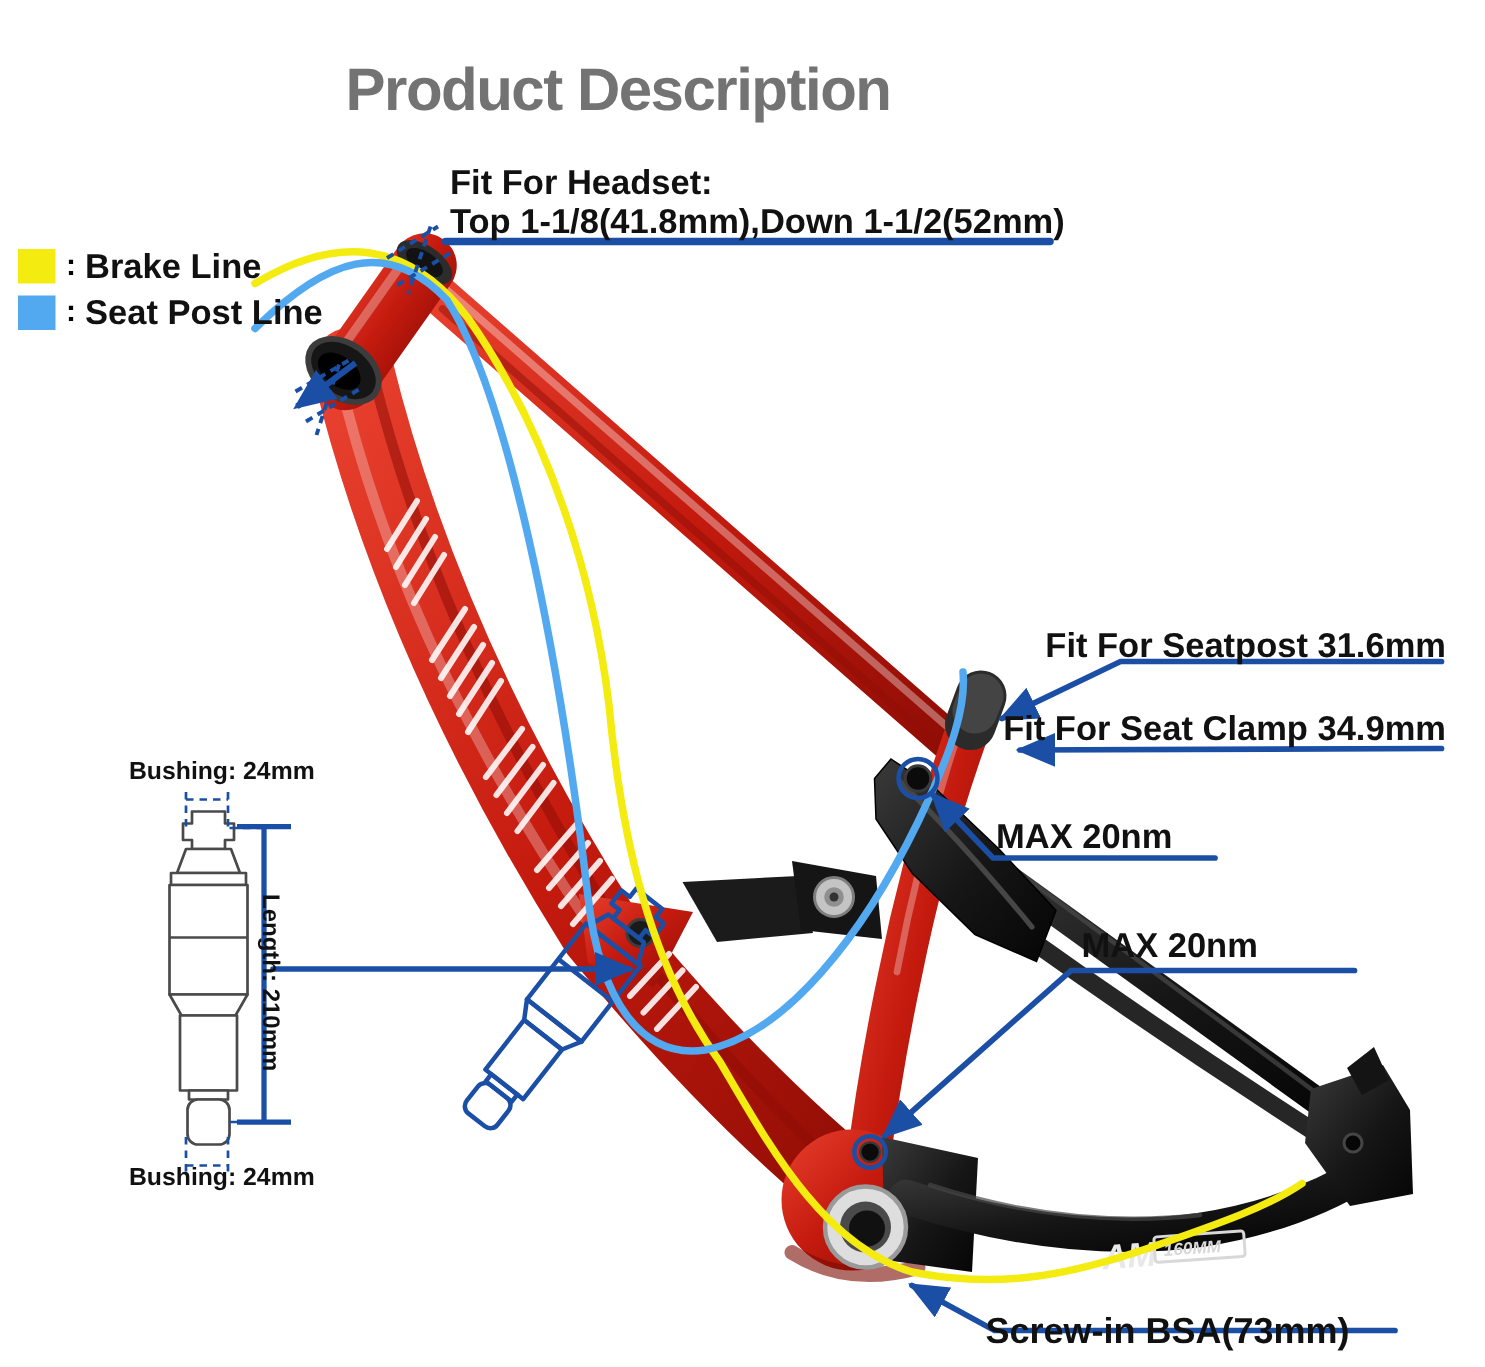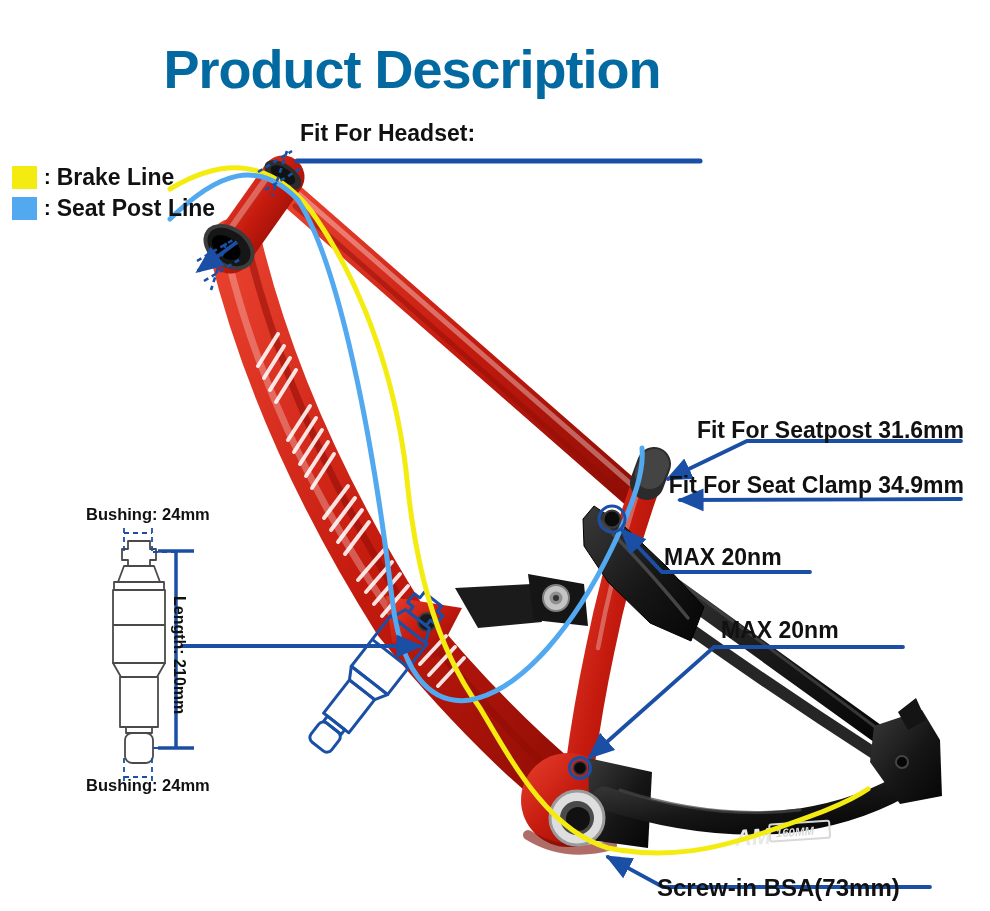--- a/index.html
+++ b/index.html
@@ -6,22 +6,22 @@
     --annotation-blue:#1B4FA5;
     --brake-line-yellow:#F4EC10;
     --seatpost-line-blue:#53A9F0;
     --text-dark:#111111;
   }
   *{margin:0;padding:0;box-sizing:border-box}
   body{background:#ffffff;font-family:"Liberation Sans",sans-serif;}
   .canvas{position:relative;width:990px;height:911px;background:#fff;overflow:hidden;}
   .art{position:absolute;left:0;top:0;width:990px;height:911px;}
   .label{position:absolute;color:var(--text-dark);font-weight:700;white-space:nowrap;z-index:5;}
-  .page-title{left:0;top:38px;width:824px;text-align:center;font-size:54px;letter-spacing:-1px;color:#0369a1;}
-  .headset-note{left:300px;top:120px;font-size:23px;line-height:26px;}
+  .page-title{left:0;top:38px;width:824px;text-align:center;font-size:40px;letter-spacing:-1px;color:#737373;}
+  .headset-note{left:300px;top:108px;font-size:23px;line-height:26px;}
   .legend{position:absolute;left:12px;top:166px;z-index:5;}
   .legend-row{display:flex;align-items:center;height:23px;margin-bottom:8px;}
   .swatch{width:25px;height:23px;display:inline-block;}
   .swatch.yellow{background:var(--brake-line-yellow);}
   .swatch.blue{background:var(--seatpost-line-blue);}
   .legend-colon{font-weight:700;font-size:20px;margin:0 6px 0 7px;}
   .legend-label{font-weight:700;font-size:23px;color:var(--text-dark);}
   .ann-seatpost{right:26px;top:417px;font-size:23px;}
   .ann-clamp{right:26px;top:472px;font-size:23px;text-align:right;}
   .ann-max1{left:664px;top:544px;font-size:23px;}
@@ -240,20 +240,21 @@
       <path d="M 158,551 L 194,551"></path>
       <path d="M 176,551 L 176,748"></path>
       <path d="M 158,748 L 194,748"></path>
     </g>
   </svg>
 
   <div class="label page-title">Product Description</div>
 
   <div class="label headset-note">
     <div>Fit For Headset:</div>
+    <div>Top 1-1/8(41.8mm),Down 1-1/2(52mm)</div>
   </div>
 
   <div class="legend">
     <div class="legend-row">
       <span class="swatch yellow"></span>
       <span class="legend-colon">:</span>
       <span class="legend-label">Brake Line</span>
     </div>
     <div class="legend-row">
       <span class="swatch blue"></span>

